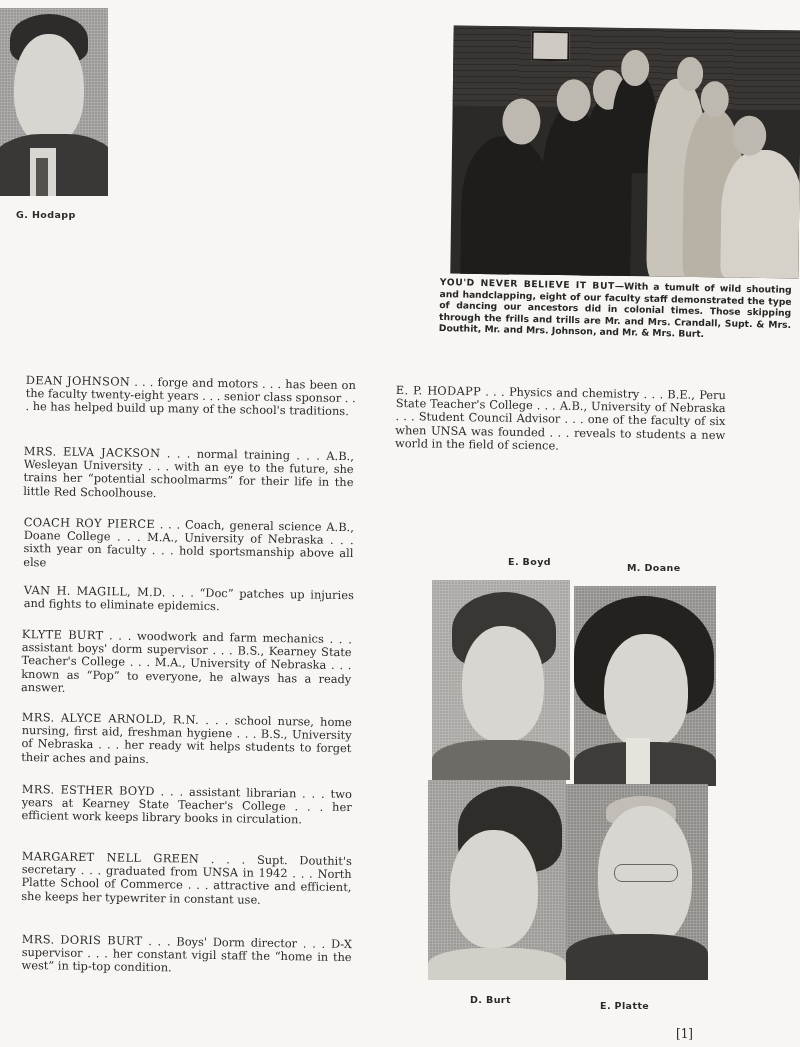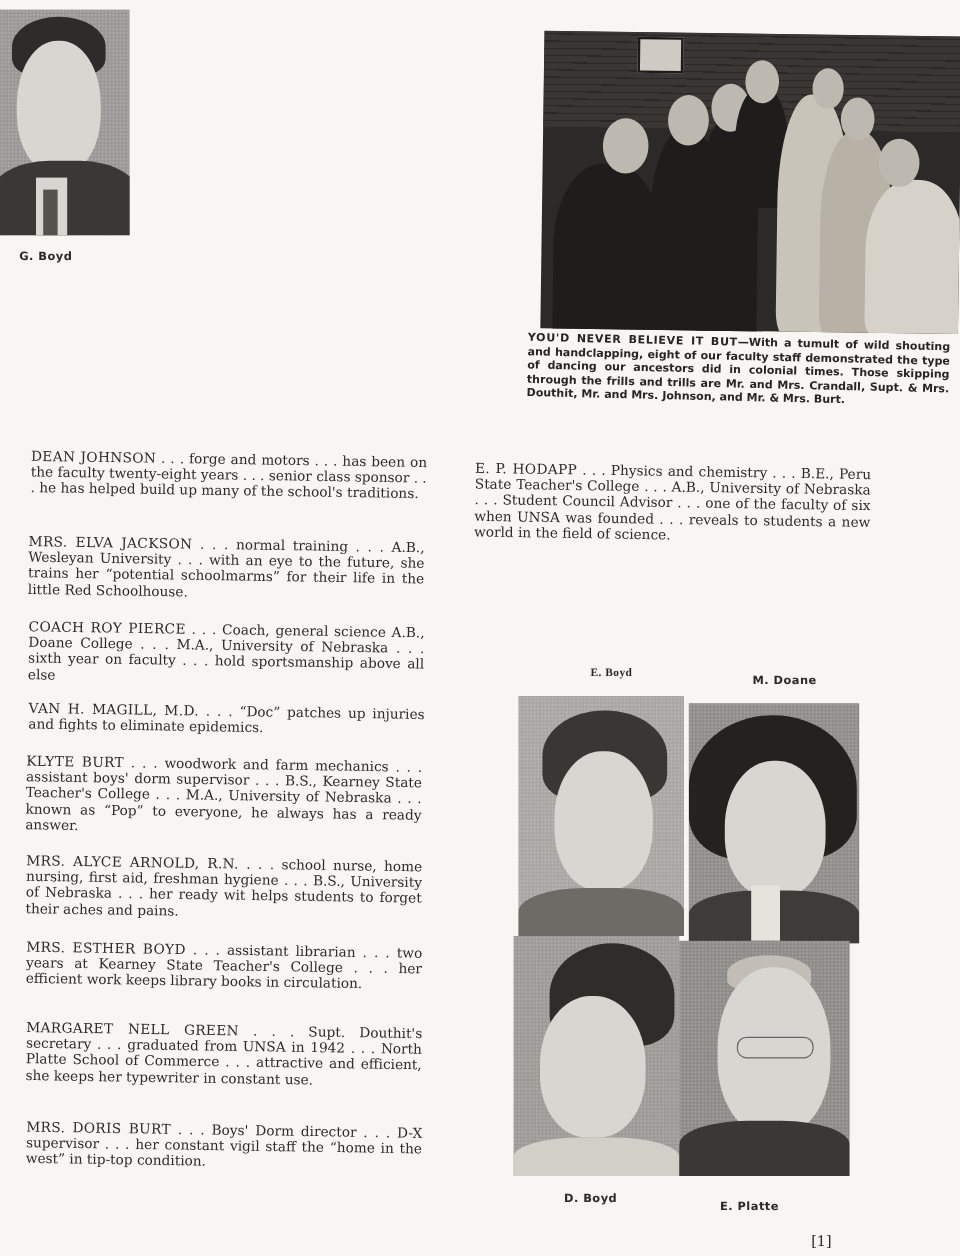--- a/index.html
+++ b/index.html
@@ -87,21 +87,21 @@
 </head>
 <body>
 
 <div class="photo" style="left:0; top:8px; width:108px; height:188px; background-color:#9a9896;">
   <div class="hair" style="left:10px; top:6px; width:78px; height:50px;"></div>
   <div class="face" style="left:14px; top:26px; width:70px; height:110px;"></div>
   <div class="body" style="left:-10px; top:126px; width:128px; height:80px;"></div>
   <div class="collar" style="left:30px; top:140px; width:26px; height:50px; background:#d8d6d0;"></div>
   <div class="collar" style="left:36px; top:150px; width:12px; height:45px; background:#55524e;"></div>
 </div>
-<div class="caption-name" style="left:16px; top:209px;">G. Boyd</div>
+<div class="caption-name" style="left:16px; top:209px;">G. Hodapp</div>
 
 <div class="group-photo">
   <div class="brick"></div>
   <div class="window"></div>
 
   <div class="person suit" style="left:10px; top:110px; width:90px; height:150px;"></div>
   <div class="person head" style="left:50px; top:72px; width:38px; height:46px;"></div>
   <div class="person suit" style="left:90px; top:80px; width:60px; height:170px;"></div>
   <div class="person head" style="left:104px; top:52px; width:34px; height:42px;"></div>
   <div class="person suit" style="left:130px; top:70px; width:50px; height:180px;"></div>
@@ -145,21 +145,21 @@
   <span class="bio-name">MARGARET NELL GREEN</span><span> . . . Supt. Douthit's secretary . . . graduated from UNSA in 1942 . . . North Platte School of Commerce . . . attractive and efficient, she keeps her typewriter in constant use.</span>
 </div>
 <div class="bio" style="left:22px; top:933px;">
   <span class="bio-name">MRS. DORIS BURT</span><span> . . . Boys' Dorm director . . . D-X supervisor . . . her constant vigil staff the “home in the west” in tip-top condition.</span>
 </div>
 
 <div class="bio" style="left:396px; top:384px;">
   <span class="bio-name">E. P. HODAPP</span><span> . . . Physics and chemistry . . . B.E., Peru State Teacher's College . . . A.B., University of Nebraska . . . Student Council Advisor . . . one of the faculty of six when UNSA was founded . . . reveals to students a new world in the field of science.</span>
 </div>
 
-<div class="caption-name" style="left:492px; top:556px;font-family:Liberation Serif, serif;">E. Boyd</div>
+<div class="caption-name" style="left:508px; top:556px;">E. Boyd</div>
 <div class="caption-name" style="left:627px; top:562px;">M. Doane</div>
 
 <div class="photo" style="left:432px; top:580px; width:138px; height:200px; background-color:#a7a6a2;">
   <div class="hair" style="left:20px; top:12px; width:104px; height:76px; background:#3a3634;"></div>
   <div class="face" style="left:30px; top:46px; width:82px; height:116px;"></div>
   <div class="body" style="left:0; top:160px; width:138px; height:50px; background:#6e6b66;"></div>
 </div>
 <div class="photo" style="left:574px; top:586px; width:142px; height:200px; background-color:#8f8d89;">
   <div class="hair" style="left:0px; top:10px; width:140px; height:120px; background:#24211f;"></div>
   <div class="face" style="left:30px; top:48px; width:84px; height:114px;"></div>
@@ -171,16 +171,16 @@
   <div class="face" style="left:22px; top:50px; width:88px; height:118px;"></div>
   <div class="body" style="left:0; top:168px; width:138px; height:40px; background:#d2cfc8;"></div>
 </div>
 <div class="photo" style="left:566px; top:784px; width:142px; height:196px; background-color:#8d8b87;">
   <div class="hair" style="left:40px; top:12px; width:70px; height:30px; background:#c2beb7;"></div>
   <div class="face" style="left:32px; top:22px; width:94px; height:140px;"></div>
   <div class="body" style="left:0; top:150px; width:142px; height:50px; background:#3a3836;"></div>
   <div class="collar" style="left:48px; top:80px; width:62px; height:16px; background:transparent; border:1px solid #666; border-radius:8px;"></div>
 </div>
 
-<div class="caption-name" style="left:470px; top:994px;">D. Boyd</div>
+<div class="caption-name" style="left:470px; top:994px;">D. Burt</div>
 <div class="caption-name" style="left:600px; top:1000px;">E. Platte</div>
 
 <div class="page-number">[1]</div>
 
 </body></html>

